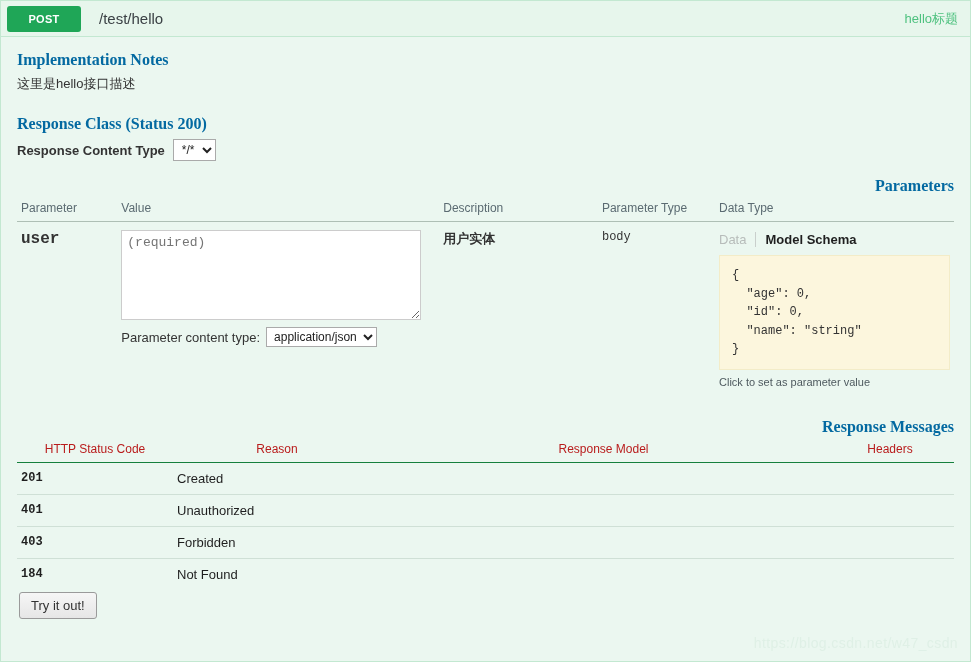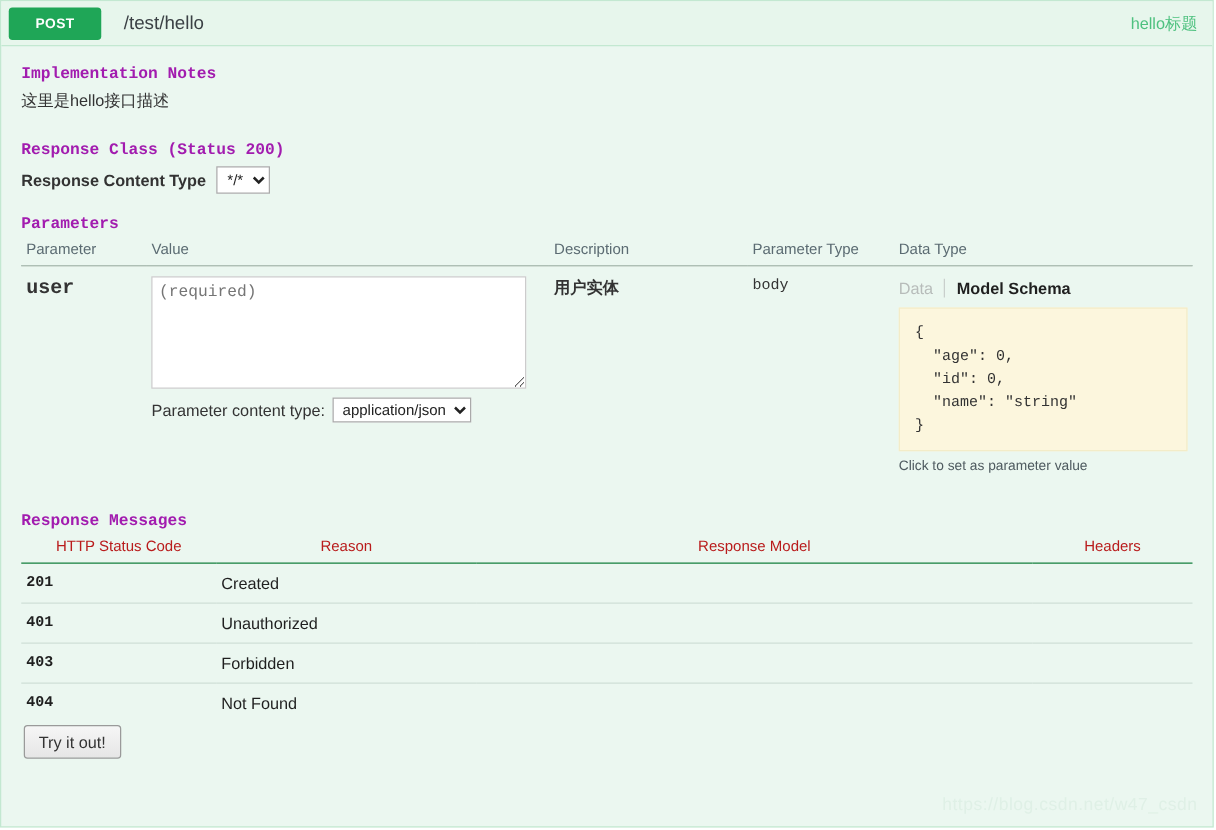--- a/index.html
+++ b/index.html
@@ -64,27 +64,27 @@
   }
 
   
   .op-content {
     position: relative;
     padding: 14px 16px 0 16px;
     box-sizing: border-box;
   }
 
   h4.section {
-    color: #a21caf;
-    font-size: 13px;
+    color: #0369a1;
+    font-size: 16px;
     font-weight: bold;
     margin: 0 0 6px 0;
-    font-family: Liberation Mono, monospace;
-  }
-  h4.section.tight { margin-bottom: 4px; }
+    font-family: Liberation Serif, serif;
+  }
+  h4.section.tight { margin-bottom: 4px; text-align: right; }
 
   .notes-text {
     font-size: 13px;
     color: #333333;
     margin: 0 0 22px 0;
   }
 
   .content-type-row {
     display: flex;
     align-items: center;
@@ -364,21 +364,21 @@
             <td></td>
             <td></td>
           </tr>
           <tr>
             <td class="code-cell">403</td>
             <td class="reason-cell">Forbidden</td>
             <td></td>
             <td></td>
           </tr>
           <tr>
-            <td class="code-cell">404</td>
+            <td class="code-cell">184</td>
             <td class="reason-cell">Not Found</td>
             <td></td>
             <td></td>
           </tr>
         </tbody>
       </table>
 
       <div class="submit-row">
         <button class="submit">Try it out!</button>
       </div>

